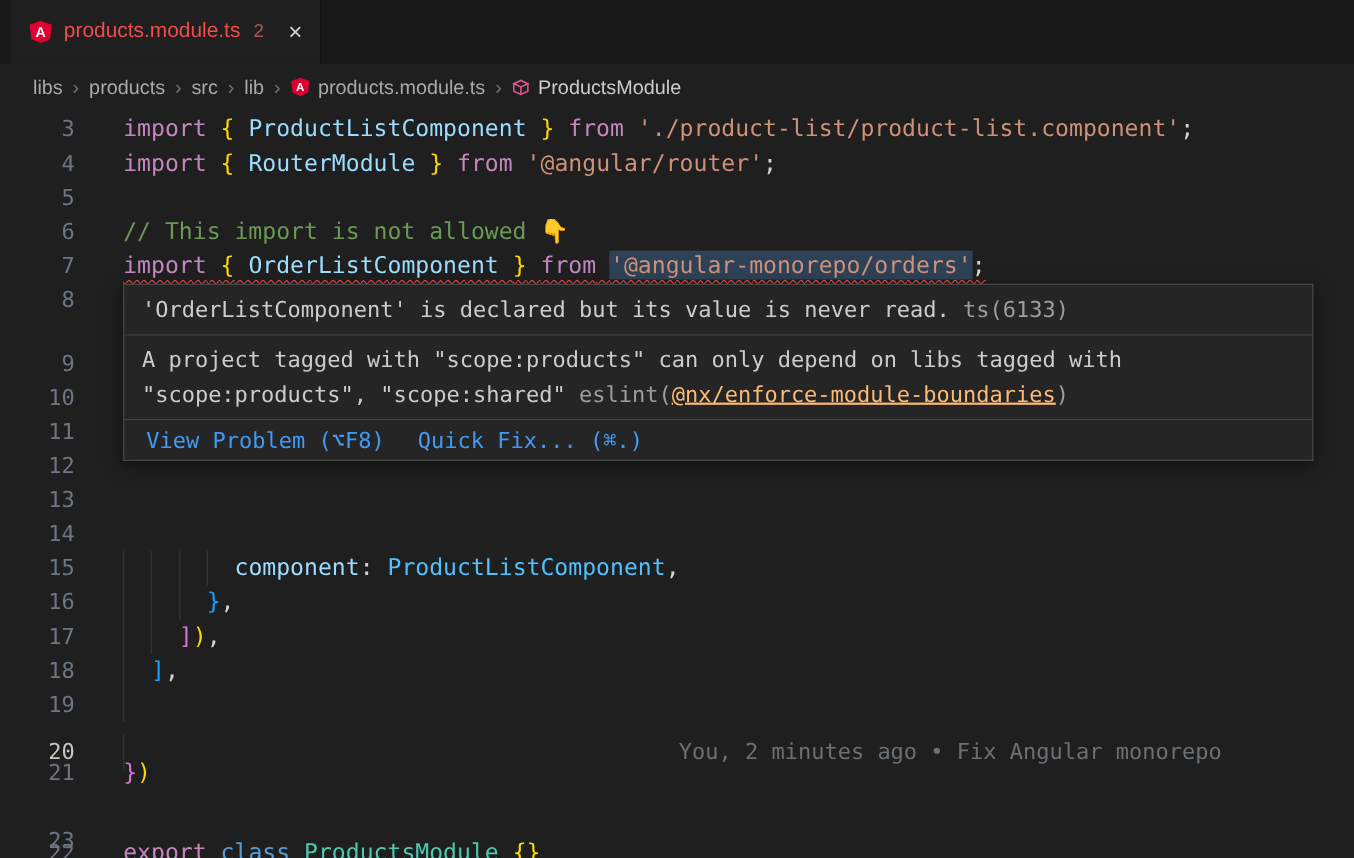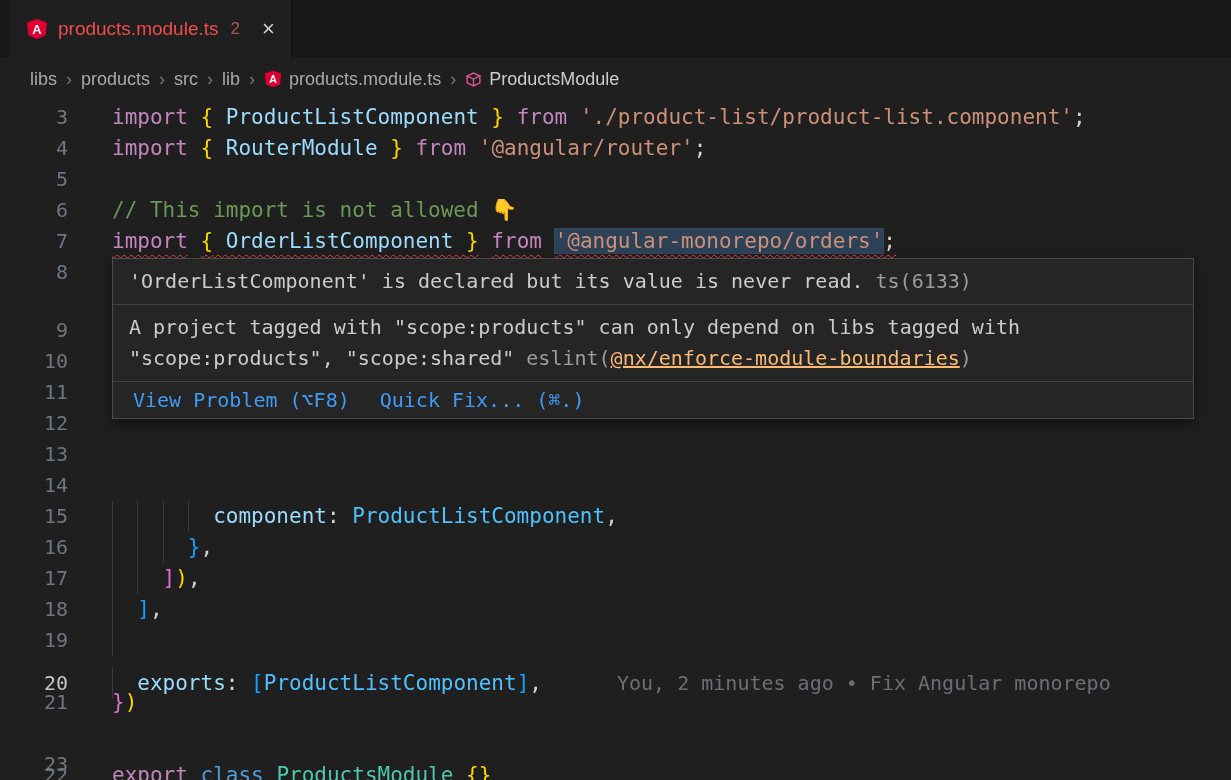--- a/index.html
+++ b/index.html
@@ -224,21 +224,20 @@
           <span class="ln">18</span>
           <span class="code"><span class="fg">  </span><span class="b3">]</span><span class="fg">,</span></span>
         </div>
         <div class="code-row" style="top: 625px;">
           <span class="guide" style="left: 112px;"></span>
           <span class="ln">19</span>
         </div>
         <div class="code-row" style="top: 656px; margin-top: 12px;">
           <span class="guide" style="left: 112px;"></span>
           <span class="ln active">20</span>
-          <span class="code"><span class="fg">  </span><span class="prop">exports</span><span class="fg">: </span><span class="b3">[</span><span class="ref">ProductListComponent</span><span class="b3">]</span><span class="fg">,</span></span>
           <span class="blame" style="left: 617px;">You, 2 minutes ago • Fix Angular monorepo</span>
         </div>
         <div class="code-row" style="top: 687px;">
           <span class="ln">21</span>
           <span class="code"><span class="b2">}</span><span class="b1">)</span></span>
         </div>
         <div class="code-row" style="top: 760px; text-decoration: underline;">
           <span class="ln">22</span>
           <span class="code"><span class="kw">export</span><span class="fg"> </span><span class="kw2">class</span><span class="fg"> </span><span class="cls">ProductsModule</span><span class="fg"> </span><span class="b1">{}</span></span>
         </div>

